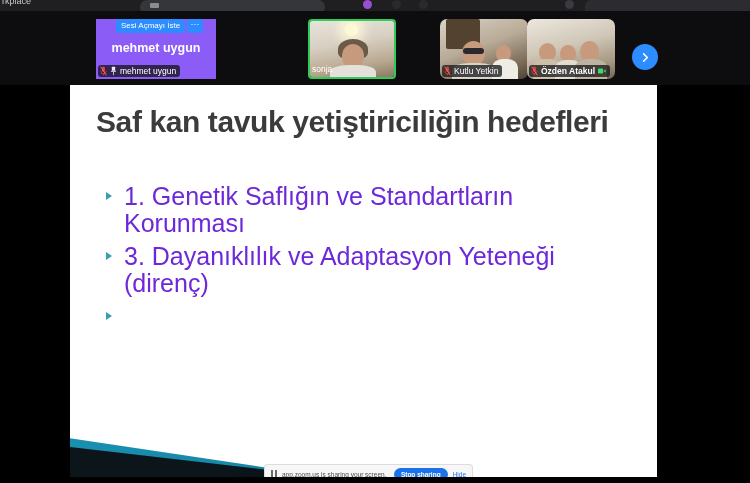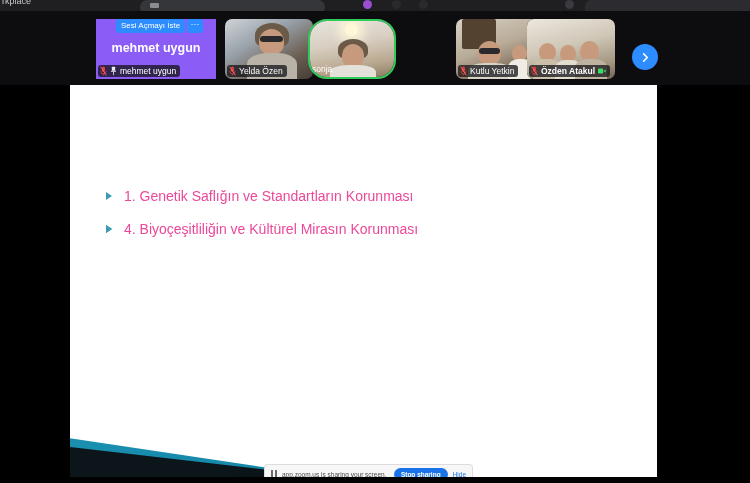--- a/index.html
+++ b/index.html
@@ -80,21 +80,21 @@
     position: absolute;
     top: 8px;
     width: 88px;
     height: 60px;
     border-radius: 7px;
     overflow: hidden;
     background: #1b1b20;
   }
   .tile.active {
     border: 2px solid #2ecc59;
-    border-radius: 19px;
+    border-radius: 4px;
   }
 
   
   .tile-novideo {
     position: absolute;
     left: 96px; top: 8px;
     width: 120px; height: 60px;
     background: #8b5cf6;
   }
   .ask-unmute-btn {
@@ -215,23 +215,23 @@
   .bullets {
     position: absolute;
     left: 32px; top: 98px;
     width: 520px;
     list-style: none;
   }
   .bullet {
     position: relative;
     padding-left: 22px;
     margin-bottom: 6px;
-    font-size: 14px;
+    font-size: 25px;
     line-height: 27px;
-    color: #ec4899;
+    color: #6d28d9;
   }
   .bullet-marker {
     position: absolute;
     left: 4px; top: 9px;
     width: 0; height: 0;
     border-left: 6px solid #3a9bb5;
     border-top: 4.5px solid transparent;
     border-bottom: 4.5px solid transparent;
   }
   .deco-wedge {
@@ -332,51 +332,34 @@
         </svg>
         <svg class="pin-icon" viewBox="0 0 8 12">
           <rect x="2" y="0.8" width="4" height="5" rx="0.6" fill="#e9e9ee"></rect>
           <rect x="1" y="5.6" width="6" height="1.4" rx="0.5" fill="#e9e9ee"></rect>
           <rect x="3.6" y="7" width="0.9" height="4" fill="#e9e9ee"></rect>
         </svg>
         <span>mehmet uygun</span>
       </div>
     </div>
 
-    <div class="tile" style="left:225px;">
-      <div class="vid vid-a">
-        <div class="person p-hair" style="left:30px; top:4px; width:34px; height:24px;"></div>
-        <div class="person p-head" style="left:34px; top:10px; width:25px; height:26px;"></div>
-        <div class="p-shade person" style="left:35px; top:17px; width:23px; height:6px; border-radius:3px;"></div>
-        <div class="person p-body" style="left:22px; top:34px; width:50px; height:28px;"></div>
-      </div>
-      <div class="name-chip">
-        <svg class="mic-muted" viewBox="0 0 8 12">
-          <rect x="2.2" y="0.6" width="3.6" height="6.4" rx="1.8" fill="#e03c3c"></rect>
-          <path d="M1 5.6v1.1a3 3 0 0 0 6 0V5.6" fill="none" stroke="#e03c3c" stroke-width="1"></path>
-          <rect x="3.6" y="9" width="0.9" height="2.2" fill="#e03c3c"></rect>
-          <line x1="0.6" y1="0.8" x2="7.4" y2="11.2" stroke="#ff6b6b" stroke-width="1.1"></line>
-        </svg>
-        <span>Yelda Özen</span>
-      </div>
-    </div>
 
     <div class="tile active" style="left:308px;">
       <div class="vid vid-b">
         <div class="bulb"></div>
         <div class="person p-hair" style="left:28px; top:18px; width:30px; height:20px;"></div>
         <div class="person p-head" style="left:32px; top:23px; width:22px; height:24px;"></div>
         <div class="person p-body" style="left:20px; top:44px; width:46px; height:18px; background:#e4e1da;"></div>
       </div>
       <div class="name-chip bare">
         <span>sonja</span>
       </div>
     </div>
 
-    <div class="tile" style="left:456px;">
+    <div class="tile" style="left:440px;">
       <div class="vid vid-c">
         <div class="person" style="left:6px; top:0px; width:34px; height:30px; background:#53422f; border-radius:2px;"></div>
         <div class="person p-head" style="left:22px; top:22px; width:23px; height:24px;"></div>
         <div class="p-shade person" style="left:23px; top:29px; width:21px; height:6px; border-radius:3px;"></div>
         <div class="person p-body" style="left:12px; top:44px; width:44px; height:18px; background:#d8d3c7;"></div>
         <div class="person p-head" style="left:56px; top:26px; width:15px; height:16px;"></div>
         <div class="person p-body" style="left:52px; top:40px; width:26px; height:22px; background:#efece4;"></div>
       </div>
       <div class="name-chip">
         <svg class="mic-muted" viewBox="0 0 8 12">
@@ -415,32 +398,33 @@
 
     <div class="next-btn">
       <svg width="11" height="11" viewBox="0 0 12 12">
         <path d="M4 2 L8 6 L4 10" fill="none" stroke="#ffffff" stroke-width="1.7" stroke-linecap="round" stroke-linejoin="round"></path>
       </svg>
     </div>
   </div>
 
   <div class="stage">
     <div class="slide">
+      <div class="slide-title">Saf kan tavuk yetiştiriciliğin hedefleri</div>
 
       <ul class="bullets">
         <li class="bullet">
           <span class="bullet-marker"></span>
           <span>1.  Genetik Saflığın ve Standartların Korunması</span>
         </li>
         <li class="bullet">
           <span class="bullet-marker"></span>
+          <span>3. Dayanıklılık ve Adaptasyon Yeteneği (direnç)</span>
         </li>
         <li class="bullet">
           <span class="bullet-marker"></span>
-          <span>4. Biyoçeşitliliğin ve Kültürel Mirasın Korunması</span>
         </li>
       </ul>
 
       <div class="deco-wedge"></div>
       <div class="deco-wedge-dark"></div>
     </div>
   </div>
 
   <div class="share-bar">
     <div class="pause-icon">

